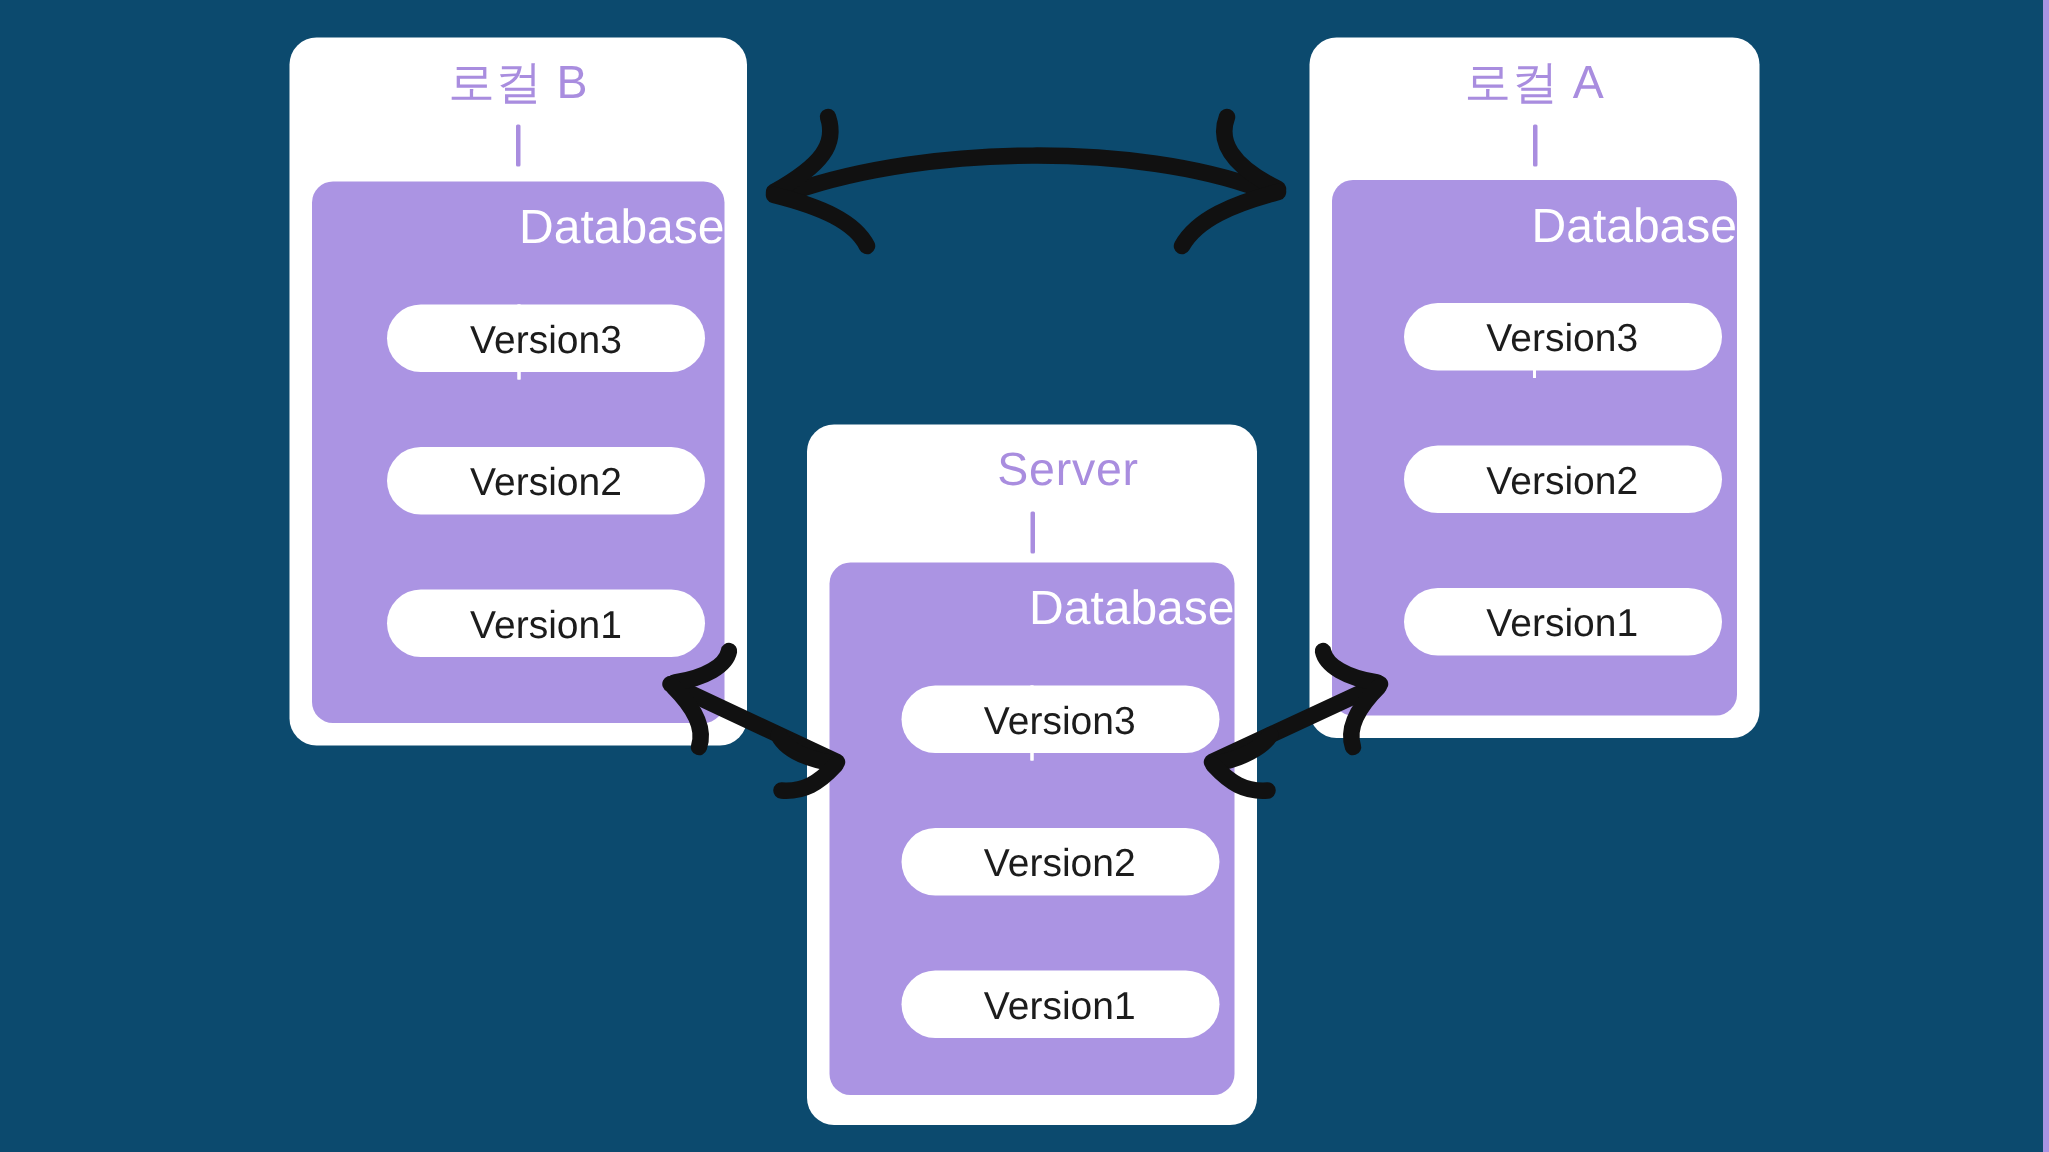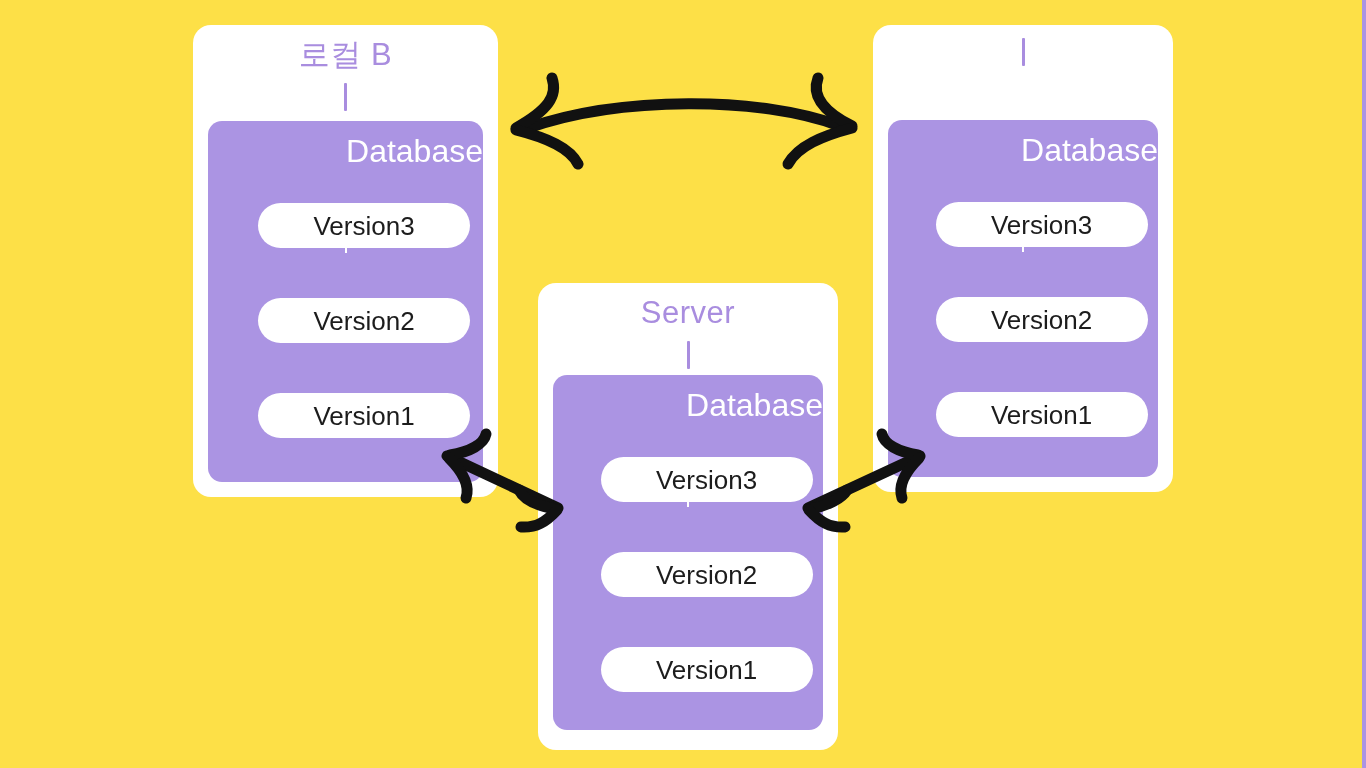--- a/index.html
+++ b/index.html
@@ -9,21 +9,21 @@
     height: 768px;
     overflow: hidden;
     background: #ab94e3;
     font-family: "Liberation Sans", sans-serif;
   }
 
   #canvas {
     position: relative;
     width: 1362px;
     height: 768px;
-    background: #fde047;
+    background: #0c4a6e;
   }
 
   
   .node-card {
     position: absolute;
     background: #ffffff;
     border-radius: 18px;
     box-sizing: border-box;
   }
 
@@ -122,21 +122,21 @@
   
   #card-local-a { left: 873px; top: 25px; width: 300px; height: 467px; }
   #card-local-a .node-title { margin-top: 14px; font-size: 31px; }
   #card-local-a .node-stem  { margin-top: 13px; height: 28px; }
   #db-local-a { left: 888px; top: 120px; width: 270px; height: 357px; }
   #db-local-a .db-title { margin-top: 14px; font-size: 32px; }
   #stack-local-a { top: 82px; }
 
   
   #card-server { left: 538px; top: 283px; width: 300px; height: 467px; }
-  #card-server .node-title { margin-top: 14px; font-size: 31px; }
+  #card-server .node-title { margin-top: 14px; font-size: 31px; padding-left: 24px; }
   #card-server .node-stem  { margin-top: 13px; height: 28px; }
   #db-server { left: 553px; top: 375px; width: 270px; height: 355px; }
   #db-server .db-title { margin-top: 14px; font-size: 32px; }
   #stack-server { top: 82px; }
 
   
   .version-pill { width: 212px; height: 45px; font-size: 26px; }
   .version-gap  { height: 50px; }
   .version-link { top: 0; height: 50px; }
 </style>
@@ -165,20 +165,21 @@
       <div class="version-gap">
         <div class="version-link"></div>
       </div>
       <div class="version-row">
         <div class="version-pill">Version1</div>
       </div>
     </div>
   </div>
 
   <div class="node-card" id="card-local-a">
+    <div class="node-title">로컬 A</div>
     <div class="node-stem"></div>
   </div>
 
   <div class="db-card" id="db-local-a">
     <div class="db-title">Database</div>
     <div class="version-stack" id="stack-local-a">
       <div class="version-row">
         <div class="version-pill">Version3</div>
       </div>
       <div class="version-gap">

